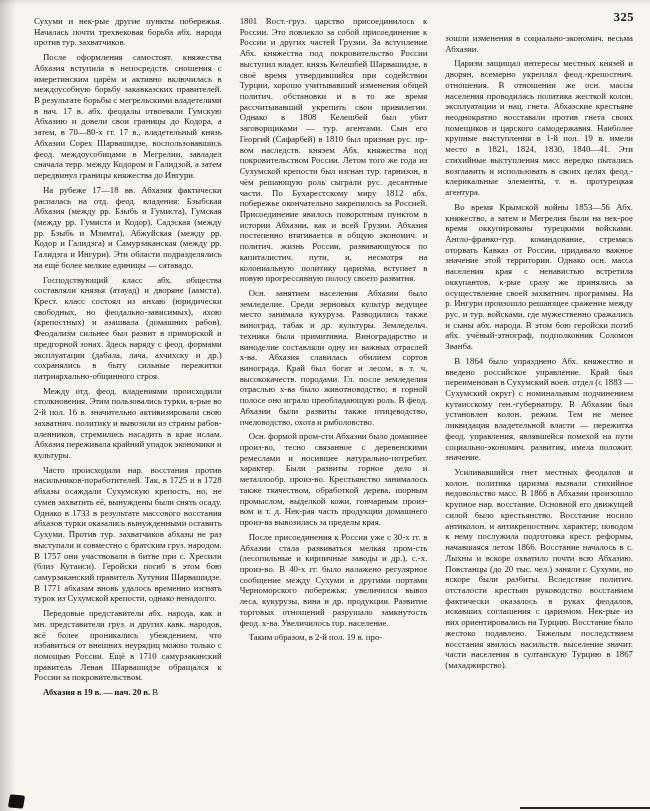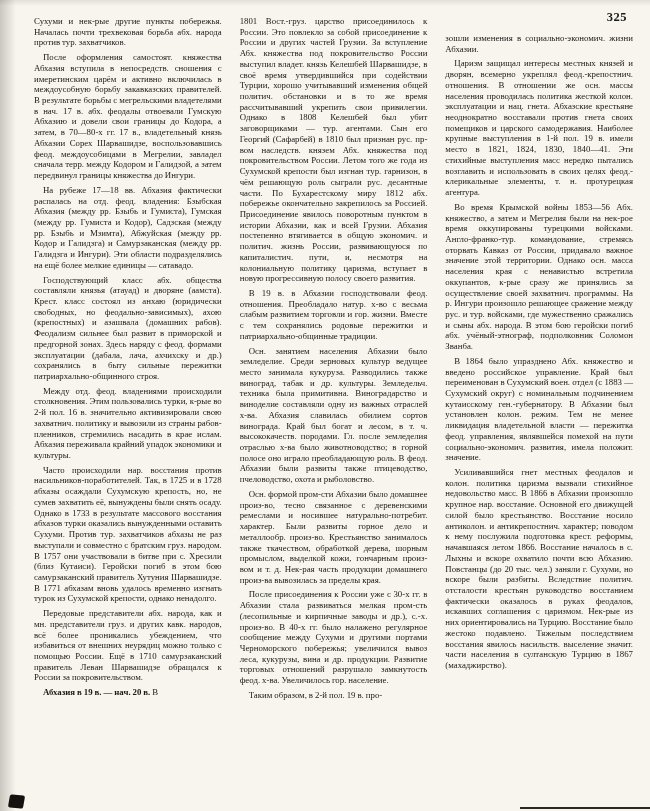--- a/index.html
+++ b/index.html
@@ -32,21 +32,21 @@
     position: absolute;
     left: 0; right: 0; top: 0;
     height: 6px;
     background: linear-gradient(to bottom, rgba(40,35,25,0.10), rgba(40,35,25,0));
     pointer-events: none;
     z-index: 3;
   }
   .page-number {
     position: absolute;
     top: 10px;
-    right: 23px;
+    right: 16px;
     font-size: 12.5px;
     font-weight: bold;
     letter-spacing: 0.5px;
     z-index: 2;
   }
   .columns {
     position: absolute;
     top: 12px;
     left: 30px;
     right: 13px;
@@ -108,28 +108,27 @@
         <p class="indent">После оформления самостоят. княжества Абхазия вступила в непосредств. сношения с имеретинским царём и активно включилась в междоусобную борьбу закавказских правителей. В результате борьбы с мегрельскими владетелями в нач. 17 в. абх. феодалы отвоевали Гумскую Абхазию и довели свои границы до Кодора, а затем, в 70—80-х гг. 17 в., владетельный князь Абхазии Сорех Шарвашидзе, воспользовавшись феод. междоусобицами в Мегрелии, завладел сначала терр. между Кодором и Галидзой, а затем передвинул границы княжества до Ингури.</p>
         <p class="indent">На рубеже 17—18 вв. Абхазия фактически распалась на отд. феод. владения: Бзыбская Абхазия (между рр. Бзыбь и Гумиста), Гумская (между рр. Гумиста и Кодор), Садзская (между рр. Бзыбь и Мзимта), Абжуйская (между рр. Кодор и Галидзга) и Самурзаканская (между рр. Галидзга и Ингури). Эти области подразделялись на ещё более мелкие единицы — сатавадо.</p>
         <p class="indent">Господствующий класс абх. общества составляли князья (атауад) и дворяне (аамста). Крест. класс состоял из анхаю (юридически свободных, но феодально-зависимых), ахою (крепостных) и азашвала (домашних рабов). Феодализм сильнее был развит в приморской и предгорной зонах. Здесь наряду с феод. формами эксплуатации (дабала, лача, ахчихску и др.) сохранялись в быту сильные пережитки патриархально-общинного строя.</p>
         <p class="indent">Между отд. феод. владениями происходили столкновения. Этим пользовались турки, к-рые во 2-й пол. 16 в. значительно активизировали свою захватнич. политику и вывозили из страны рабов-пленников, стремились насадить в крае ислам. Абхазия переживала крайний упадок экономики и культуры.</p>
         <p class="indent">Часто происходили нар. восстания против насильников-поработителей. Так, в 1725 и в 1728 абхазы осаждали Сухумскую крепость, но, не сумев захватить её, вынуждены были снять осаду. Однако в 1733 в результате массового восстания абхазов турки оказались вынужденными оставить Сухуми. Против тур. захватчиков абхазы не раз выступали и совместно с братским груз. народом. В 1757 они участвовали в битве при с. Хресили (близ Кутаиси). Геройски погиб в этом бою самурзаканский правитель Хутуния Шарвашидзе. В 1771 абхазам вновь удалось временно изгнать турок из Сухумской крепости, однако ненадолго.</p>
         <p class="indent">Передовые представители абх. народа, как и мн. представители груз. и других кавк. народов, всё более проникались убеждением, что избавиться от внешних неурядиц можно только с помощью России. Ещё в 1710 самурзаканский правитель Леван Шарвашидзе обращался к России за покровительством.</p>
         <p class="indent"><b>Абхазия в 19 в. — нач. 20 в. </b>В</p>
       </div>
     <div class="column col-2">
         <p>1801 Вост.-груз. царство присоединилось к России. Это повлекло за собой присоединение к России и других частей Грузии. За вступление Абх. княжества под покровительство России выступил владет. князь Келешбей Шарвашидзе, в своё время утвердившийся при содействии Турции, хорошо учитывавший изменения общей политич. обстановки и в то же время рассчитывавший укрепить свои привилегии. Однако в 1808 Келешбей был убит заговорщиками — тур. агентами. Сын его Георгий (Сафарбей) в 1810 был признан рус. пр-вом наследств. князем Абх. княжества под покровительством России. Летом того же года из Сухумской крепости был изгнан тур. гарнизон, в чём решающую роль сыграли рус. десантные части. По Бухарестскому миру 1812 абх. побережье окончательно закрепилось за Россией. Присоединение явилось поворотным пунктом в истории Абхазии, как и всей Грузии. Абхазия постепенно втягивается в общую экономич. и политич. жизнь России, развивающуюся по капиталистич. пути, и, несмотря на колониальную политику царизма, вступает в новую прогрессивную полосу своего развития.</p>
-        <p class="indent">В 19 в. в Абхазии господствовали феод. отношения. Преобладало натур. х-во с весьма слабым развитием торговли и гор. жизни. Вместе с тем сохранялись родовые пережитки и патриархально-общинные традиции.</p>
         <p class="indent">Осн. занятием населения Абхазии было земледелие. Среди зерновых культур ведущее место занимала кукуруза. Разводились также виноград, табак и др. культуры. Земледельч. техника была примитивна. Виноградарство и виноделие составляли одну из важных отраслей х-ва. Абхазия славилась обилием сортов винограда. Край был богат и лесом, в т. ч. высококачеств. породами. Гл. после земледелия отраслью х-ва было животноводство; в горной полосе оно играло преобладающую роль. В феод. Абхазии были развиты также птицеводство, пчеловодство, охота и рыболовство.</p>
         <p class="indent">Осн. формой пром-сти Абхазии было домашнее произ-во, тесно связанное с деревенскими ремеслами и носившее натурально-потребит. характер. Были развиты горное дело и металлообр. произ-во. Крестьянство занималось также ткачеством, обработкой дерева, шорным промыслом, выделкой кожи, гончарным произ-вом и т. д. Нек-рая часть продукции домашнего произ-ва вывозилась за пределы края.</p>
         <p class="indent">После присоединения к России уже с 30-х гг. в Абхазии стала развиваться мелкая пром-сть (лесопильные и кирпичные заводы и др.), с.-х. произ-во. В 40-х гг. было налажено регулярное сообщение между Сухуми и другими портами Черноморского побережья; увеличился вывоз леса, кукурузы, вина и др. продукции. Развитие торговых отношений разрушало замкнутость феод. х-ва. Увеличилось гор. население.</p>
         <p class="indent">Таким образом, в 2-й пол. 19 в. про-</p>
       </div>
     <div class="column col-3">
-        <p>зошли изменения в социально-экономич. жизни Абхазии.</p>
+        <p>зошли изменения в социально-экономич. весьма Абхазии.</p>
         <p class="indent">Царизм защищал интересы местных князей и дворян, всемерно укреплял феод.-крепостнич. отношения. В отношении же осн. массы населения проводилась политика жесткой колон. эксплуатации и нац. гнета. Абхазские крестьяне неоднократно восставали против гнета своих помещиков и царского самодержавия. Наиболее крупные выступления в 1-й пол. 19 в. имели место в 1821, 1824, 1830, 1840—41. Эти стихийные выступления масс нередко пытались возглавить и использовать в своих целях феод.-клерикальные элементы, т. н. протурецкая агентура.</p>
         <p class="indent">Во время Крымской войны 1853—56 Абх. княжество, а затем и Мегрелия были на нек-рое время оккупированы турецкими войсками. Англо-франко-тур. командование, стремясь оторвать Кавказ от России, придавало важное значение этой территории. Однако осн. масса населения края с ненавистью встретила оккупантов, к-рые сразу же принялись за осуществление своей захватнич. программы. На р. Ингури произошло решающее сражение между рус. и тур. войсками, где мужественно сражались и сыны абх. народа. В этом бою геройски погиб абх. учёный-этнограф, подполковник Соломон Званба.</p>
         <p class="indent">В 1864 было упразднено Абх. княжество и введено российское управление. Край был переименован в Сухумский воен. отдел (с 1883 — Сухумский округ) с номинальным подчинением кутаисскому ген.-губернатору. В Абхазии был установлен колон. режим. Тем не менее ликвидация владетельной власти — пережитка феод. управления, являвшейся помехой на пути социально-экономич. развития, имела положит. значение.</p>
         <p class="indent">Усиливавшийся гнет местных феодалов и колон. политика царизма вызвали стихийное недовольство масс. В 1866 в Абхазии произошло крупное нар. восстание. Основной его движущей силой было крестьянство. Восстание носило антиколон. и антикрепостнич. характер; поводом к нему послужила подготовка крест. реформы, начавшаяся летом 1866. Восстание началось в с. Лыхны и вскоре охватило почти всю Абхазию. Повстанцы (до 20 тыс. чел.) заняли г. Сухуми, но вскоре были разбиты. Вследствие политич. отсталости крестьян руководство восстанием фактически оказалось в руках феодалов, искавших соглашения с царизмом. Нек-рые из них ориентировались на Турцию. Восстание было жестоко подавлено. Тяжелым последствием восстания явилось насильств. выселение значит. части населения в султанскую Турцию в 1867 (махаджирство).</p>
       </div>
   </div>
 
   <div class="scan-mark-bl"></div>
   <div class="scan-line-bottom"></div>
 </div>

